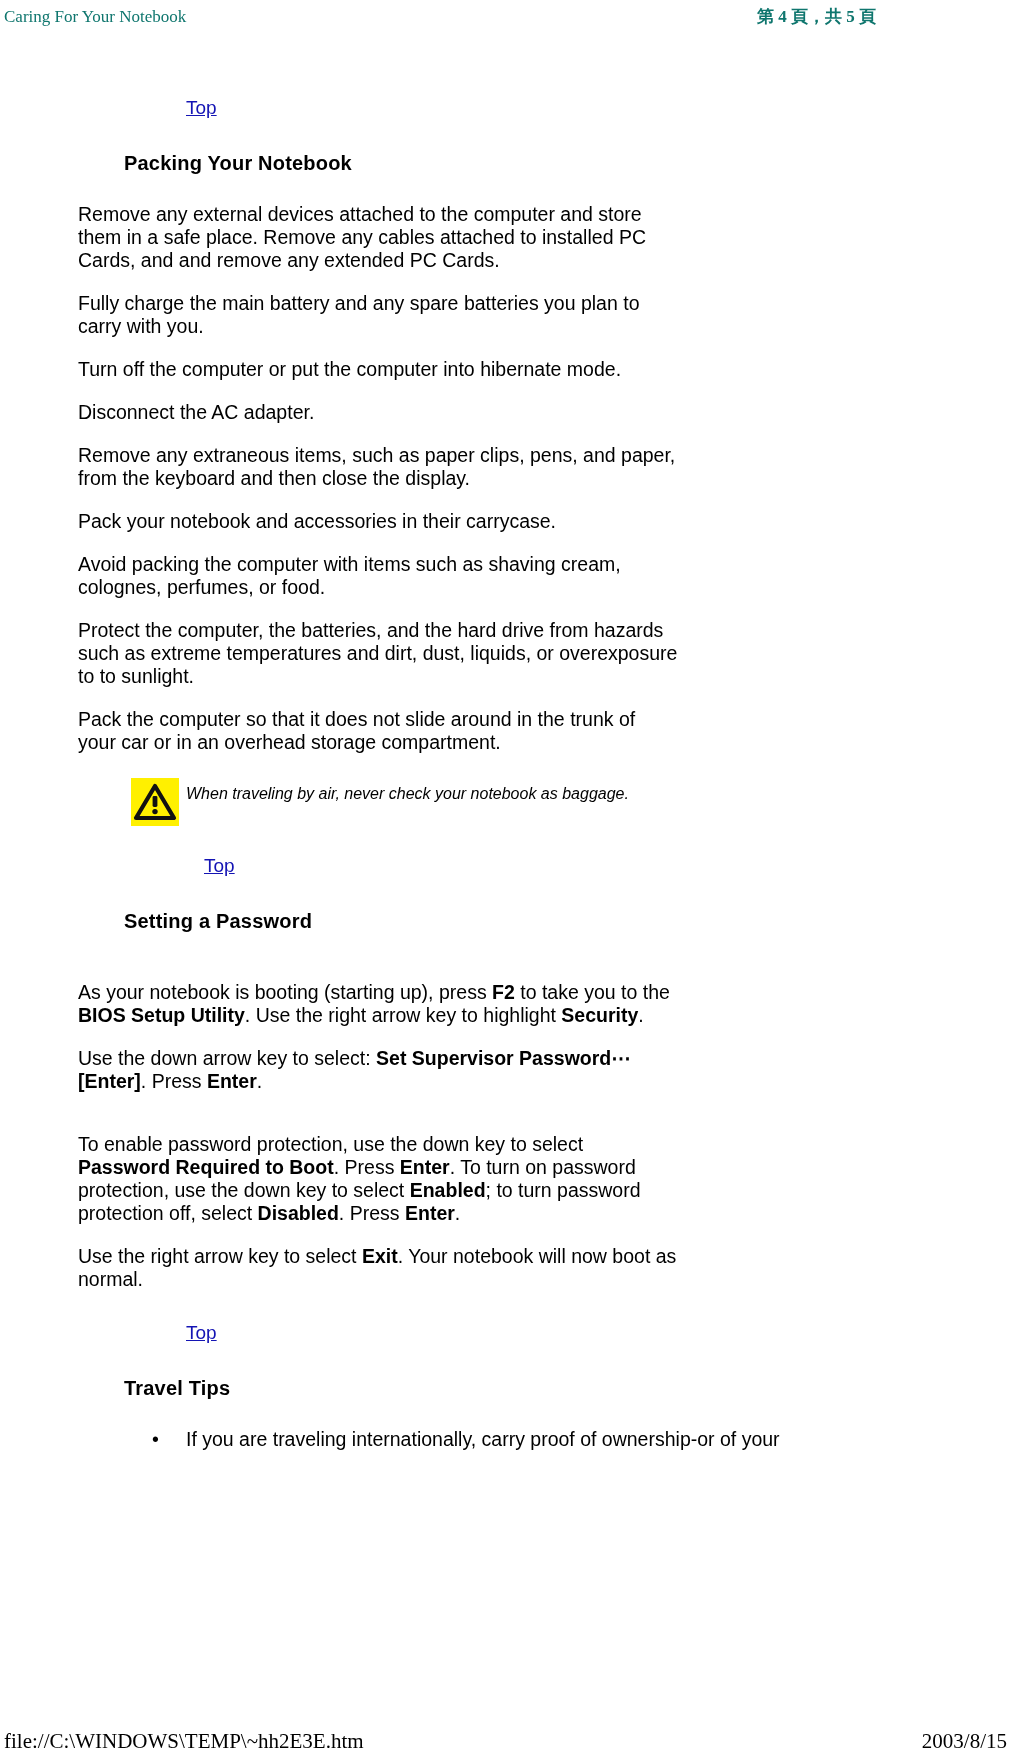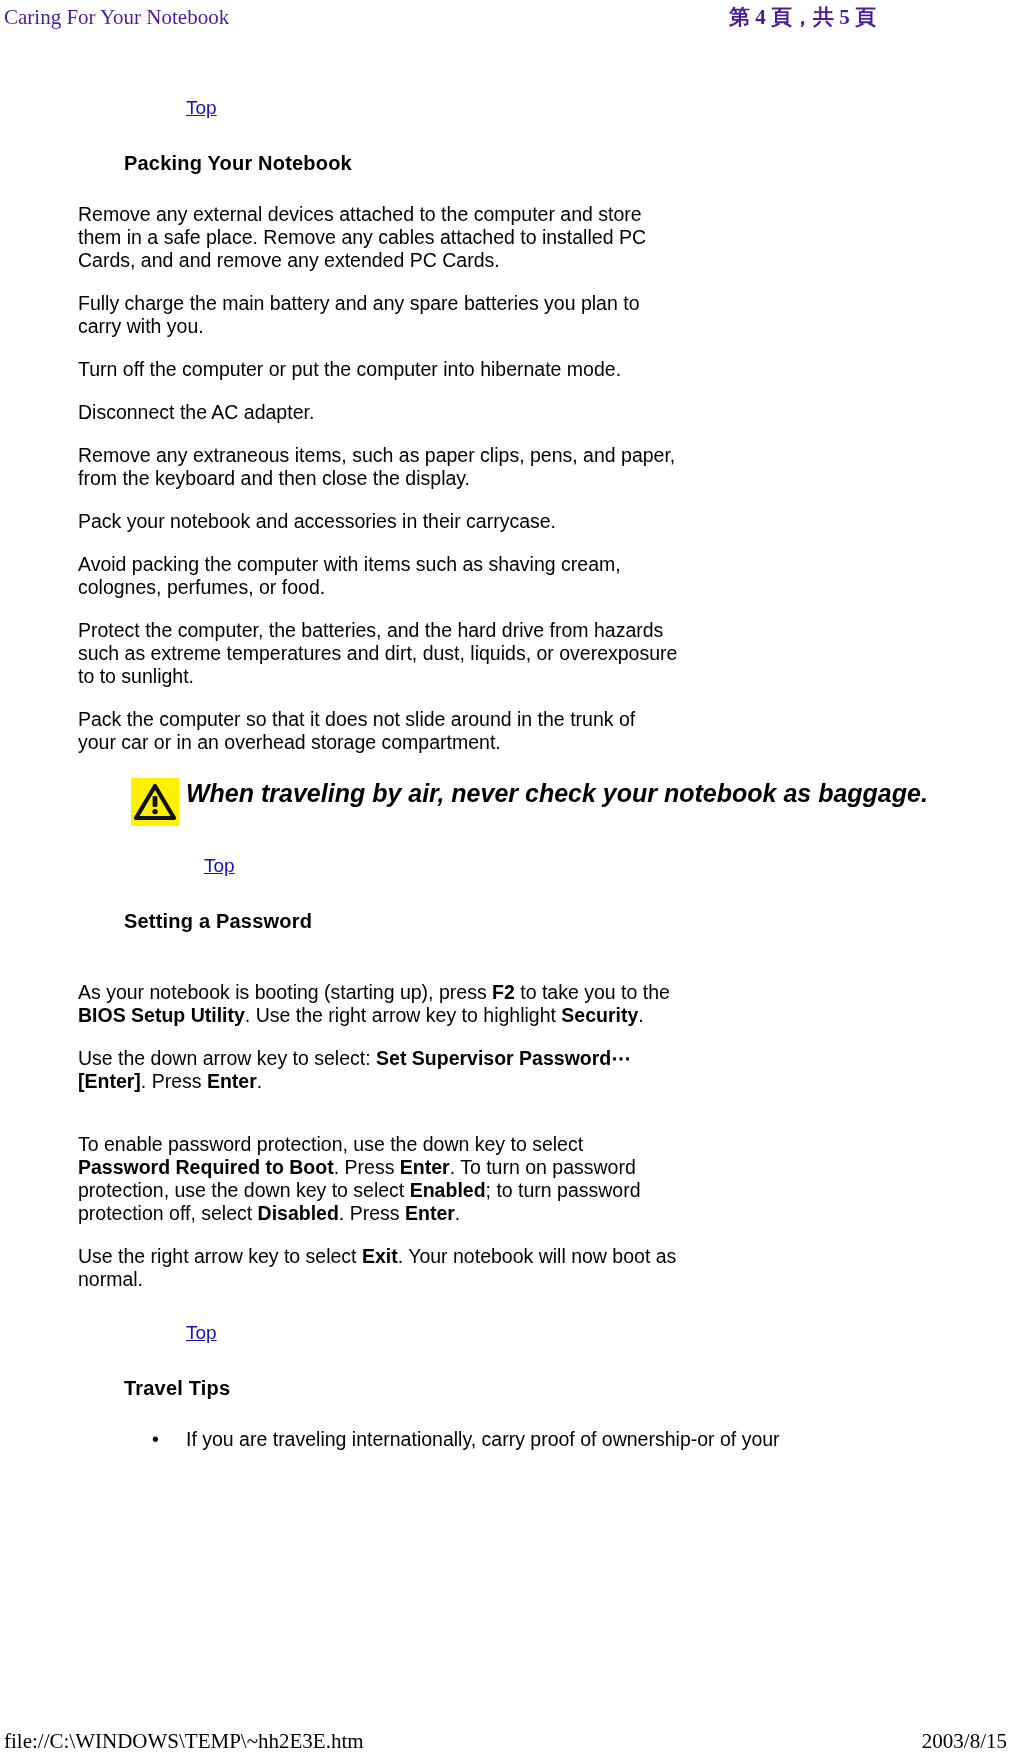--- a/index.html
+++ b/index.html
@@ -17,23 +17,23 @@
   }
 
   
   .print-header {
     position: absolute;
     top: 2px;
     left: 0;
     width: 882px;
     height: 34px;
     font-family: "Liberation Serif", serif;
-    font-size: 21px;
+    font-size: 17px;
     line-height: 30px;
-    color: #4c1d95;
+    color: #0f766e;
   }
   .print-header .left {
     position: absolute;
     left: 4px;
     top: 0;
     white-space: nowrap;
   }
   .print-header .right {
     position: absolute;
     right: 6px;
@@ -123,24 +123,24 @@
     width: 48px;
     height: 48px;
     background: #fff000;
     display: block;
   }
   .warning-icon svg {
     display: block;
   }
   .warning-text {
     font-family: "Liberation Sans", sans-serif;
-    font-size: 25px;
+    font-size: 16px;
     line-height: 23px;
     font-style: italic;
-    font-weight: bold;
+    font-weight: normal;
     color: #000;
     padding-top: 6px;
   }
 
   
   ul.tips-list {
     margin: 0;
     padding: 0;
     list-style: none;
   }

